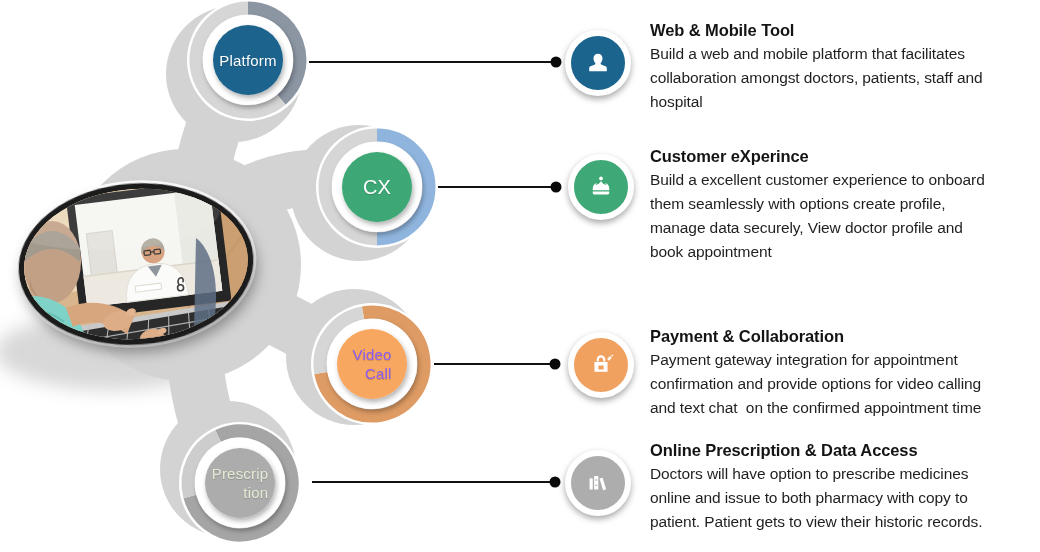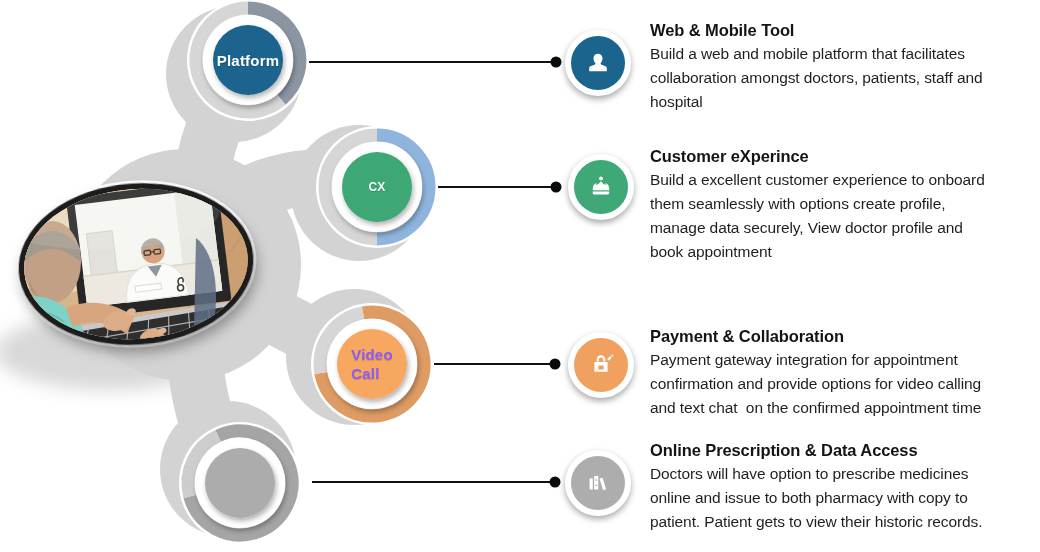--- a/index.html
+++ b/index.html
@@ -3,21 +3,21 @@
 <meta charset="utf-8">
 <style>
   html,body{margin:0;padding:0;background:#fff;}
   .stage{
     position:relative;width:1040px;height:552px;background:#fff;overflow:hidden;
     font-family:"Liberation Sans",sans-serif;
   }
   .stage svg{position:absolute;left:0;top:0;}
   .node-label{
     position:absolute;transform:translate(-50%,-50%);
-    font-weight:700;font-size:15px;line-height:19px;text-align:left;
+    font-weight:400;font-size:15px;line-height:19px;text-align:right;
     white-space:pre-line;letter-spacing:.2px;color:#fff;
     text-shadow:0 1px 1px rgba(0,0,0,.18);pointer-events:none;
   }
   .icon-badge{
     position:absolute;transform:translate(-50%,-50%);
     width:54px;height:54px;border-radius:50%;
     border:6px solid #fff;
     box-shadow:0 3px 6px rgba(0,0,0,.35);
     display:flex;align-items:center;justify-content:center;
   }
@@ -181,23 +181,25 @@
           <ellipse cx="131" cy="312" rx="5" ry="3.4" transform="rotate(-20 131 312)" fill="#E2B590"></ellipse>
           <ellipse cx="152" cy="337" rx="12" ry="8" transform="rotate(-10 152 337)" fill="#DCAD87"></ellipse>
           <ellipse cx="162" cy="331" rx="4.6" ry="3" transform="rotate(-18 162 331)" fill="#E2B590"></ellipse>
         </g>
         <ellipse cx="100" cy="210" rx="120" ry="40" fill="#ffffff" opacity="0.10"></ellipse>
       </g>
     </g>
   </svg>
 
   <div class="node-label" style="left: 248px; top: 60px; color: rgb(255, 255, 255);">Platform</div>
-  <div class="node-label" style="left: 377px; top: 187px; font-size: 12px; color: rgb(255, 255, 255);">CX</div>
+  <div class="node-label" style="left: 377px; top: 187px; font-size: 20px; color: rgb(255, 255, 255);">CX</div>
   <div class="node-label" style="left: 372px; top: 364px; color: #8b5cf6;">Video
 Call</div>
+  <div class="node-label" style="left: 240px; top: 483px; color: rgb(227, 235, 213);">Prescrip
+tion</div>
 
   <div class="icon-badge" style="left: 598px; top: 63px; background: rgb(26, 100, 142);">
     <svg width="30" height="30" viewBox="0 0 32 32" fill="#fff">
       <path d="M16 6.2c2.8 0 4.8 2.2 4.8 5 0 1.9-.9 3.9-2.1 5l.5 1.4 4.7 1.9c1 .4 1.5 1.2 1.5 2.3v2.9H6.6v-2.9c0-1.1.5-1.9 1.5-2.3l4.7-1.9.5-1.4c-1.2-1.1-2.1-3.1-2.1-5 0-2.8 2-5 4.8-5z"></path>
       <polygon points="13.2,17.8 16,20.6 14.2,23.4 12,19.2" opacity="0.35"></polygon>
       <polygon points="18.8,17.8 16,20.6 17.8,23.4 20,19.2" opacity="0.35"></polygon>
     </svg>
   </div>
   <div class="icon-badge" style="left: 601px; top: 187px; background: rgb(62, 168, 118);">
     <svg width="30" height="30" viewBox="0 0 32 32" fill="#fff">

